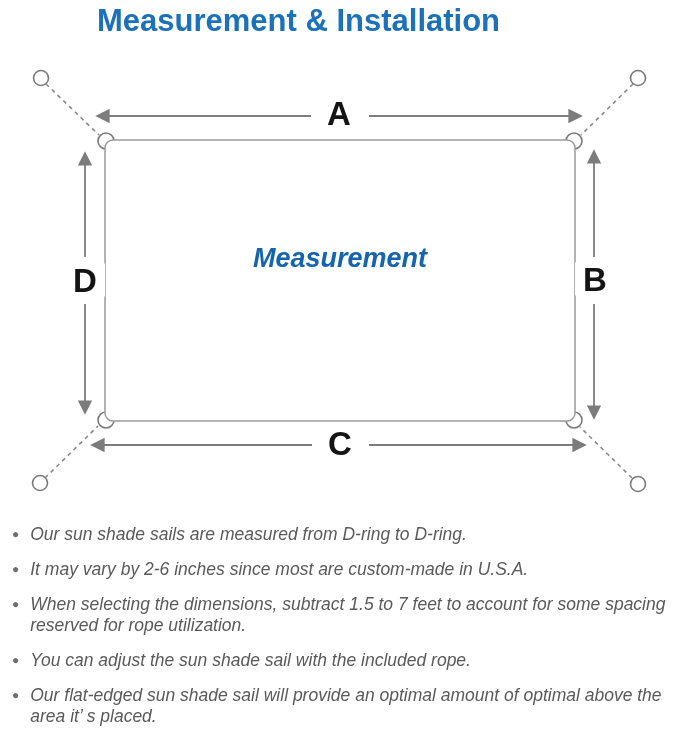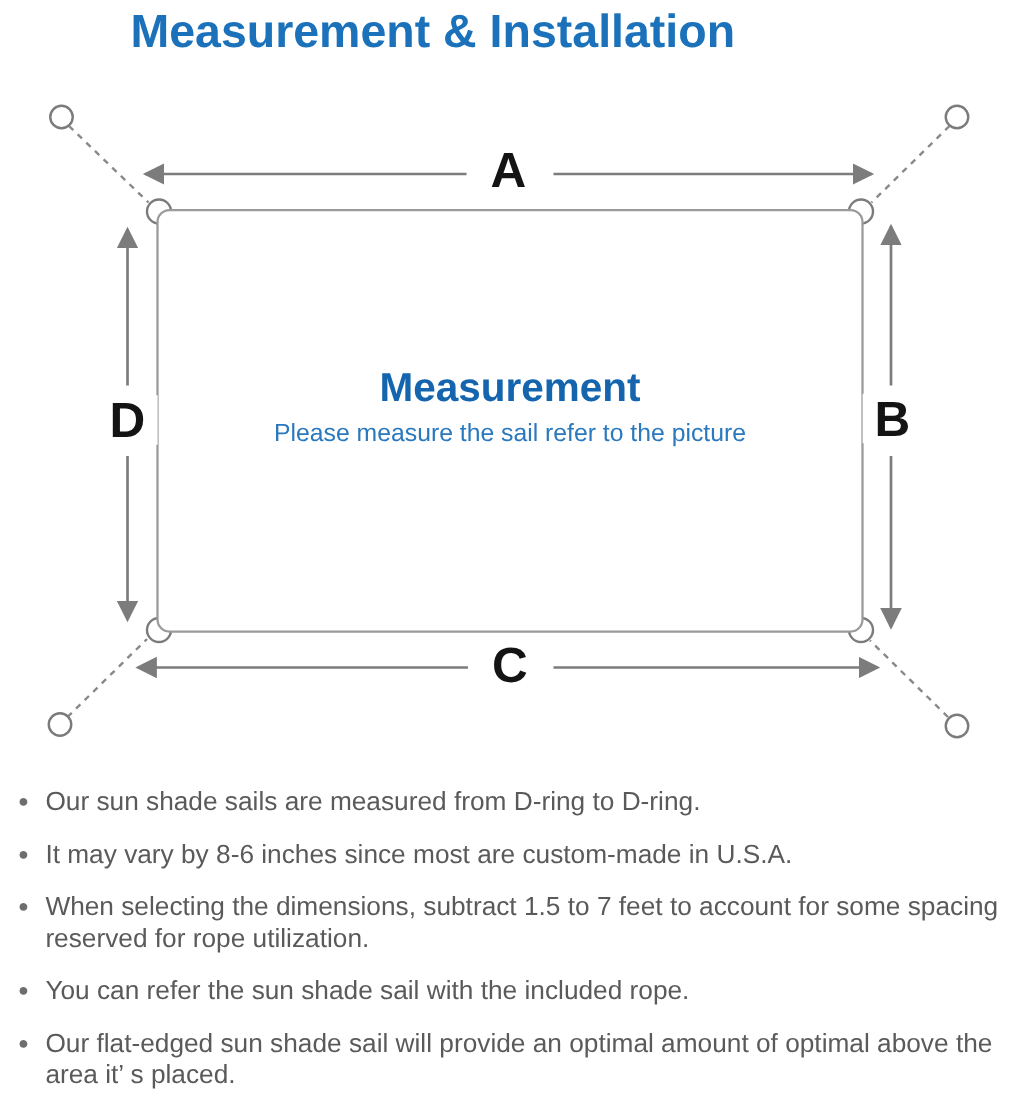--- a/index.html
+++ b/index.html
@@ -4,54 +4,55 @@
 <style>
   html,body { margin:0; padding:0; background:#fff; }
   .canvas {
     position:relative;
     width:679px; height:739px;
     background:#ffffff;
     font-family:"Liberation Sans","DejaVu Sans",sans-serif;
     overflow:hidden;
   }
   .page-title {
-    position:absolute; top:0; left:6px; width:565px; height:42px;
+    position:absolute; top:0; left:16px; width:565px; height:42px;
     line-height:42px; text-align:center;
     font-size:31px; font-weight:bold; color:#1b72ba;
     letter-spacing:0px;
   }
   svg.diagram { position:absolute; inset:0; pointer-events:none; }
   .dim-label {
     position:absolute; transform:translate(-50%,-50%);
     font-size:33px; font-weight:bold; color:#141414;
     background:#fff; padding:0 8px; line-height:1;
   }
   .center-text {
     position:absolute; left:105px; top:243px; width:470px;
     text-align:center;
+    font-style:italic;
   }
   .center-title {
     font-size:27px; font-weight:bold; color:#1465ad; line-height:30px;
   }
   .center-sub {
     margin-top:5px; font-size:16.5px; color:#2a78be; line-height:22px;
   }
   .notes {
     position:absolute; left:12px; top:524px; width:660px;
     list-style:none; margin:0; padding:0;
   }
   .note-item {
     display:flex; align-items:flex-start; gap:11px;
     margin-bottom:14px;
     color:#5a5a5a; font-size:17.5px; line-height:21px;
   }
   .bullet-dot {
     flex:0 0 auto; font-size:12px; line-height:21px; color:#6e6e6e;
   }
-  .note-text { flex:1 1 auto; }
+  .note-text { flex:1 1 auto;font-style:italic; }
 </style>
 </head>
 <body>
 
 <div class="canvas">
 
   <div class="page-title">Measurement &amp; Installation</div>
 
   <svg class="diagram" viewBox="0 0 679 739">
     <defs>
@@ -99,39 +100,38 @@
     </g>
   </svg>
 
   <div class="dim-label" style="left:339px; top:113px;">A</div>
   <div class="dim-label" style="left:595px; top:279px;">B</div>
   <div class="dim-label" style="left:340px; top:443px;">C</div>
   <div class="dim-label" style="left:85px; top:280px;">D</div>
 
   <div class="center-text">
     <div class="center-title">Measurement</div>
-    <div class="center-sub">Please measure the sail refer to the picture</div>
   </div>
 
   <ul class="notes">
     <li class="note-item">
       <span class="bullet-dot">●</span>
       <span class="note-text">Our sun shade sails are measured from D-ring to D-ring.</span>
     </li>
     <li class="note-item">
       <span class="bullet-dot">●</span>
-      <span class="note-text">It may vary by 8-6 inches since most are custom-made in U.S.A.</span>
+      <span class="note-text">It may vary by 2-6 inches since most are custom-made in U.S.A.</span>
     </li>
     <li class="note-item">
       <span class="bullet-dot">●</span>
       <span class="note-text">When selecting the dimensions, subtract 1.5 to 7 feet to account for some spacing reserved for rope utilization.</span>
     </li>
     <li class="note-item">
       <span class="bullet-dot">●</span>
-      <span class="note-text">You can refer the sun shade sail with the included rope.</span>
+      <span class="note-text">You can adjust the sun shade sail with the included rope.</span>
     </li>
     <li class="note-item">
       <span class="bullet-dot">●</span>
       <span class="note-text">Our flat-edged sun shade sail will provide an optimal amount of optimal above the area it’ s placed.</span>
     </li>
   </ul>
 
 </div>
 
 </body></html>

